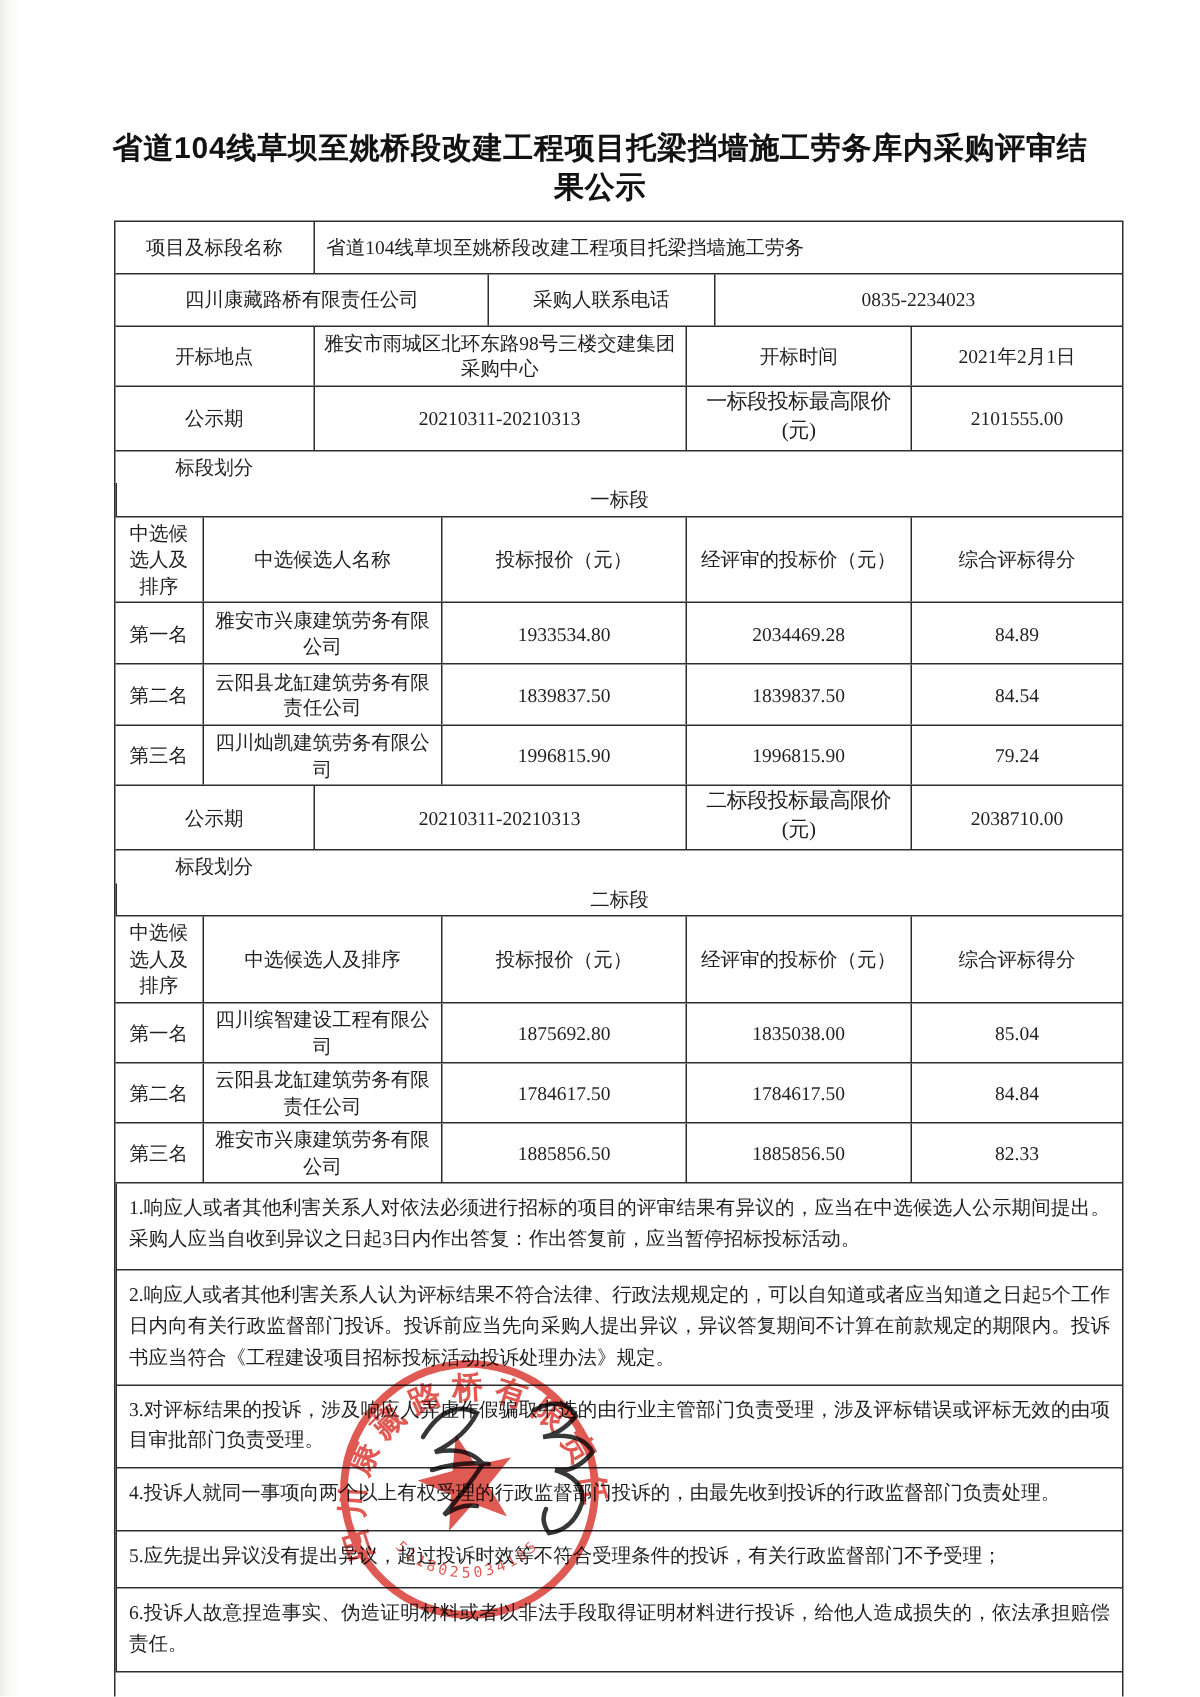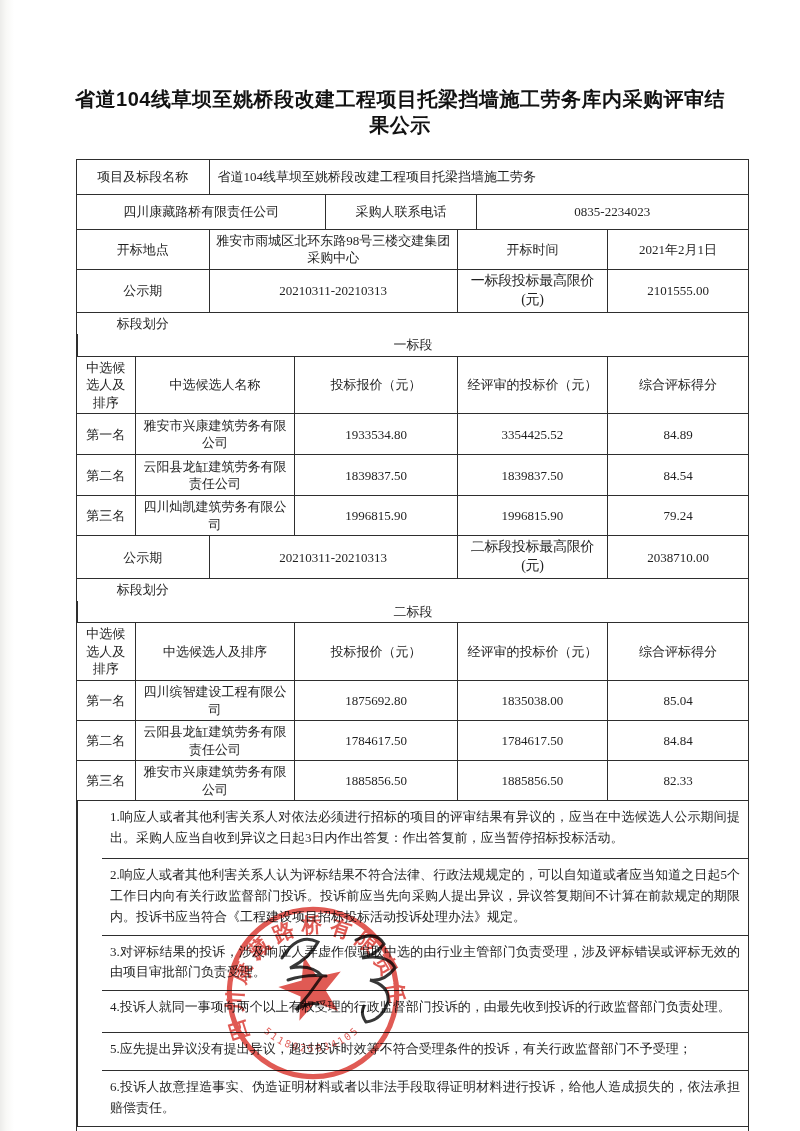--- a/index.html
+++ b/index.html
@@ -10,21 +10,21 @@
     color:#1f1f1f;
     position:relative;
     overflow:hidden;
   }
   .sheet{
     position:relative;width:800px;height:1131px;
     background:linear-gradient(90deg,#ececea 0px,#f8f8f6 6px,#ffffff 14px);
   }
   .doc-title{
     padding-top:86px;
-    width:664px;margin:0 auto 20px auto;
+    width:664px;margin:0 auto 8px auto;
     text-align:center;
     font-family:"Liberation Sans","DejaVu Sans",sans-serif;
     font-weight:700;font-size:20px;line-height:1.32;
     letter-spacing:0.5px;color:#121212;
   }
   .doc-table{
     margin-left:76px;width:671px;
     border:1.6px solid #2e2e2e;
     font-size:13px;
   }
@@ -55,21 +55,21 @@
   
   .row-notices{display:flex;border-bottom:1px solid #2e2e2e;}
   .nlabel{
     width:19.6%;display:flex;align-items:center;justify-content:center;
     text-align:center;padding:4px;box-sizing:border-box;letter-spacing:1px;
   }
   .nitems{flex:1;border-left:1px solid #2e2e2e;}
   .nitem{
     border-bottom:1px solid #2e2e2e;
     padding:6px 8px 7px 8px;box-sizing:border-box;
-    text-align:justify;line-height:1.6;font-size:13px;margin-left:24px;
+    text-align:justify;line-height:1.6;font-size:13px;
   }
   .nitem:last-child{border-bottom:none;}
   .nitem:nth-child(1){min-height:58px;}
   .nitem:nth-child(2){min-height:64px;}
   .nitem:nth-child(3){min-height:42px;}
   .nitem:nth-child(4){min-height:42px;}
   .nitem:nth-child(5){min-height:38px;}
   .nitem:nth-child(6){min-height:52px;}
   
   .row-footer{
@@ -130,21 +130,21 @@
       <div class="cell ca">中选候选人及排序</div>
       <div class="cell cb">中选候选人名称</div>
       <div class="cell cc">投标报价（元）</div>
       <div class="cell cd">经评审的投标价（元）</div>
       <div class="cell ce">综合评标得分</div>
     </div>
     <div class="row h40">
       <div class="cell ca">第一名</div>
       <div class="cell cb">雅安市兴康建筑劳务有限公司</div>
       <div class="cell cc">1933534.80</div>
-      <div class="cell cd">3354425.52</div>
+      <div class="cell cd">2034469.28</div>
       <div class="cell ce">84.89</div>
     </div>
     <div class="row h40">
       <div class="cell ca">第二名</div>
       <div class="cell cb">云阳县龙缸建筑劳务有限责任公司</div>
       <div class="cell cc">1839837.50</div>
       <div class="cell cd">1839837.50</div>
       <div class="cell ce">84.54</div>
     </div>
     <div class="row h36">

